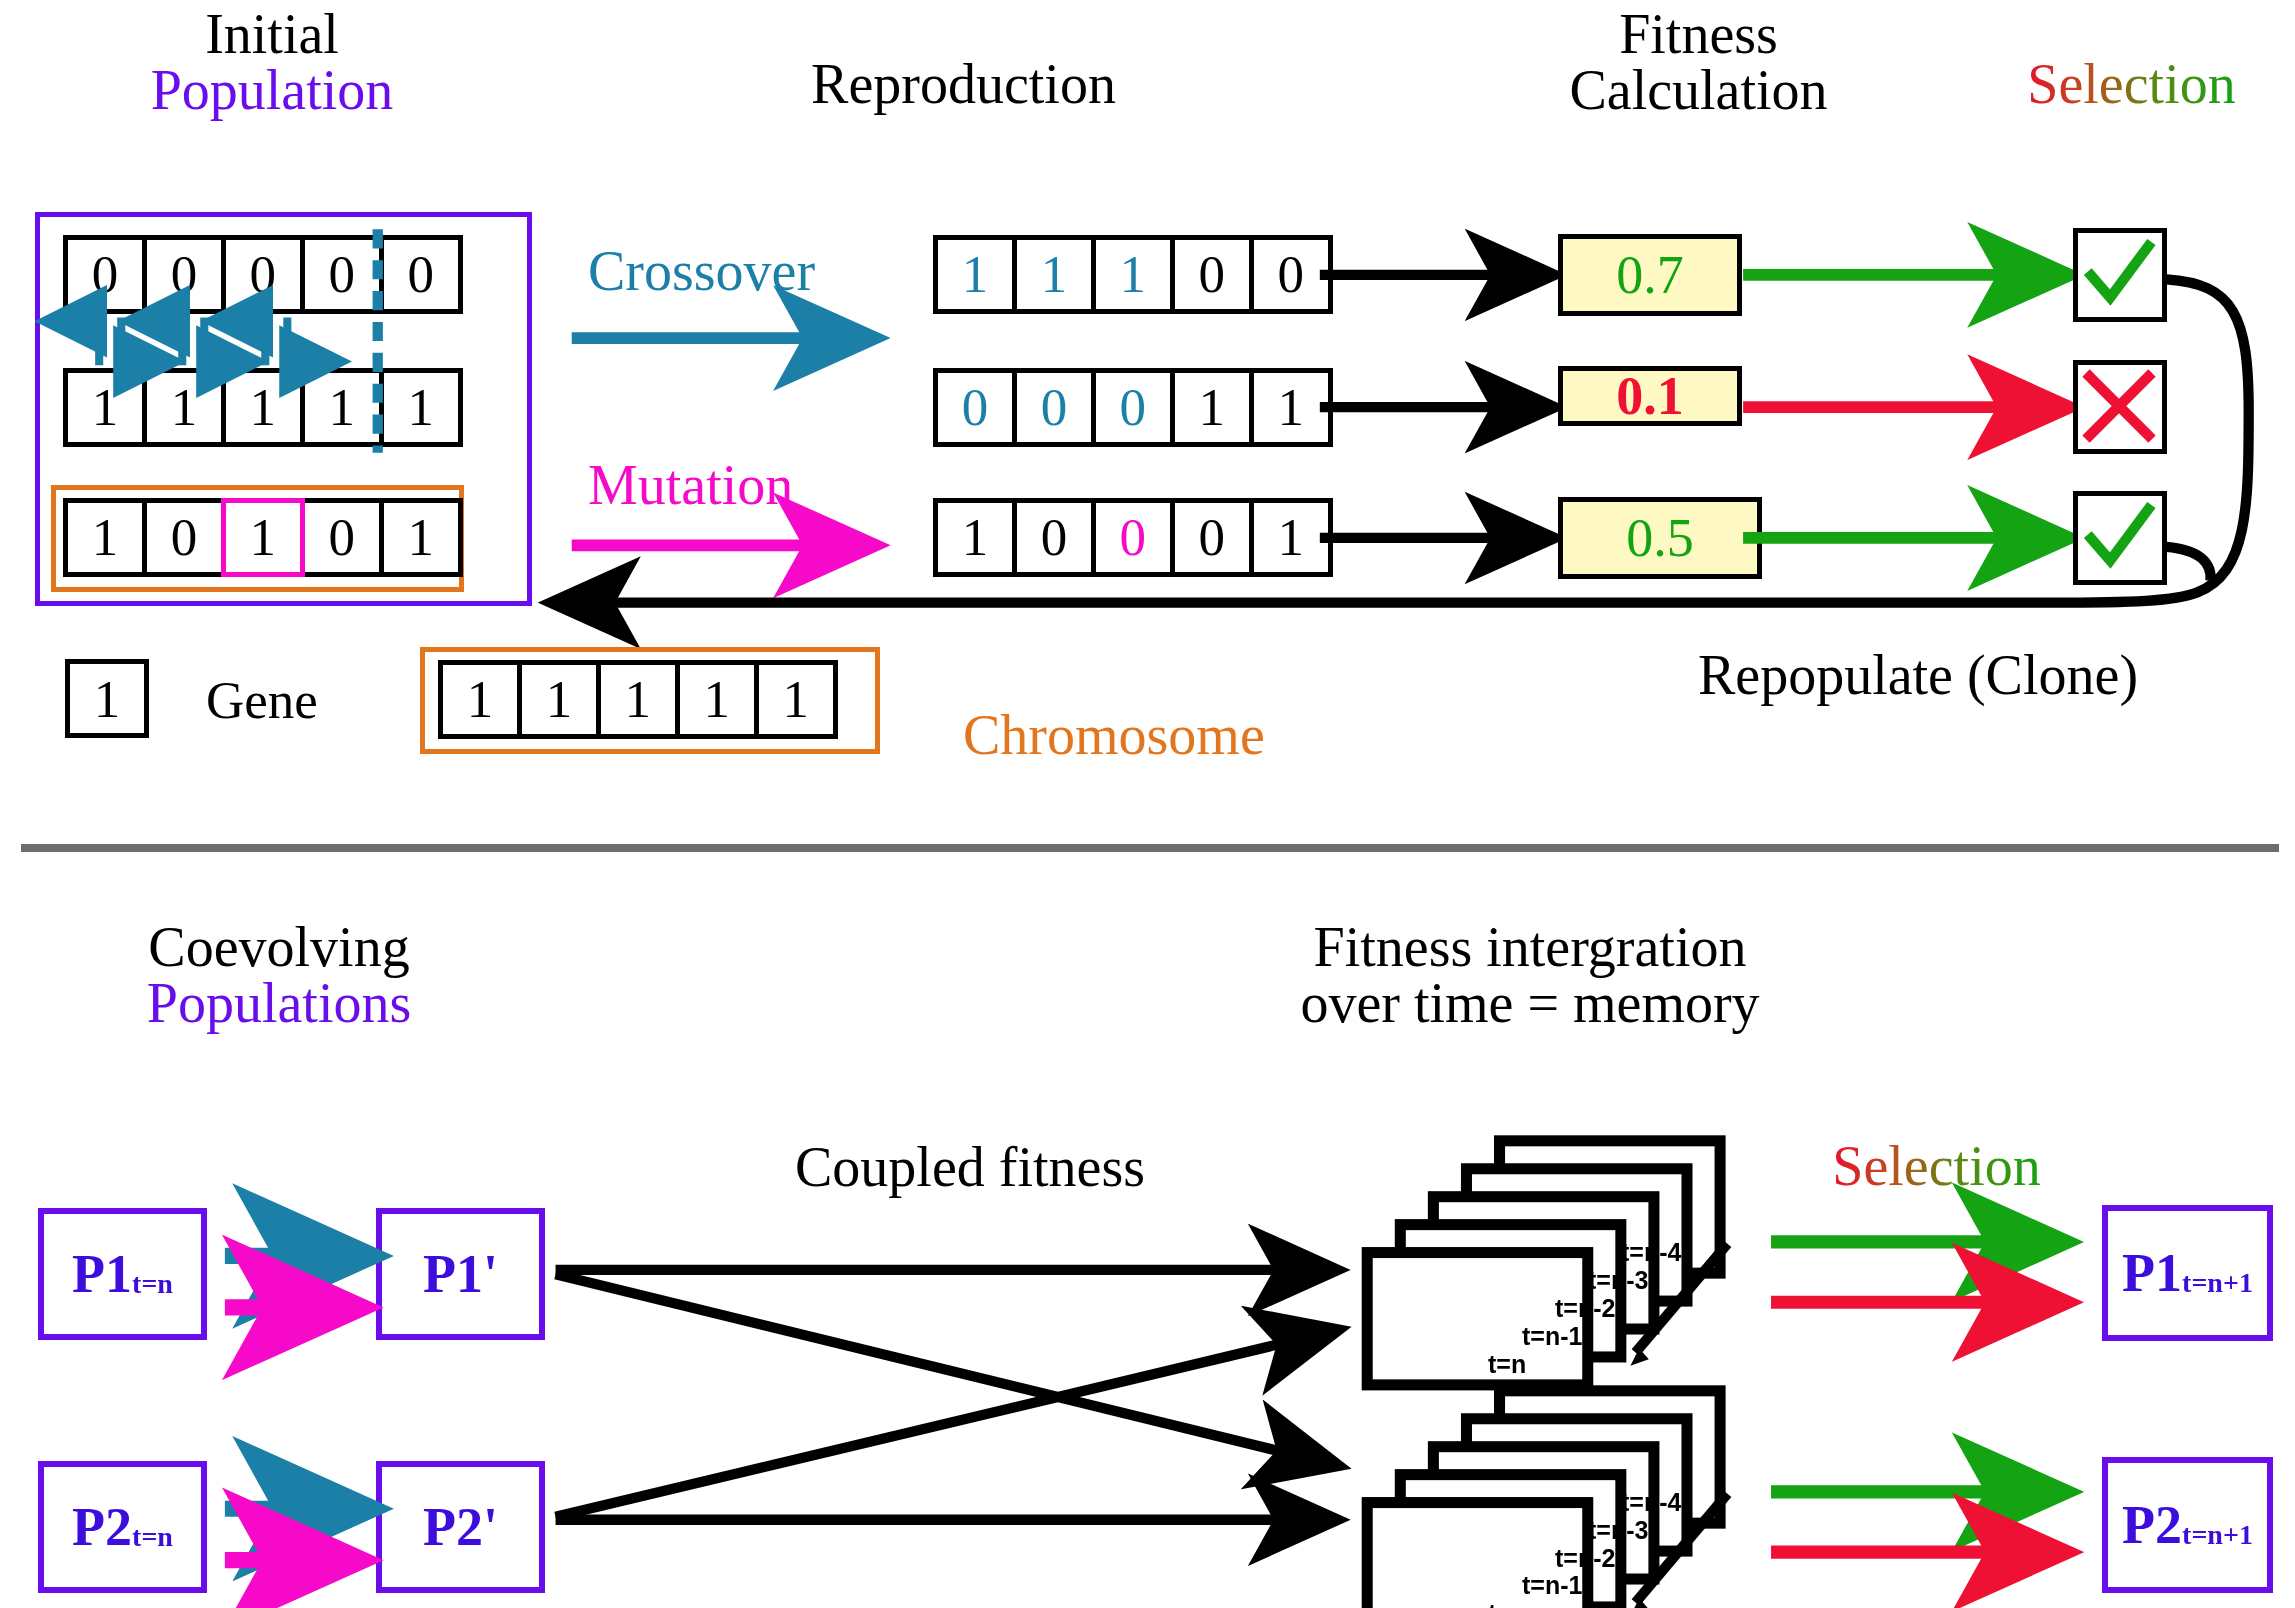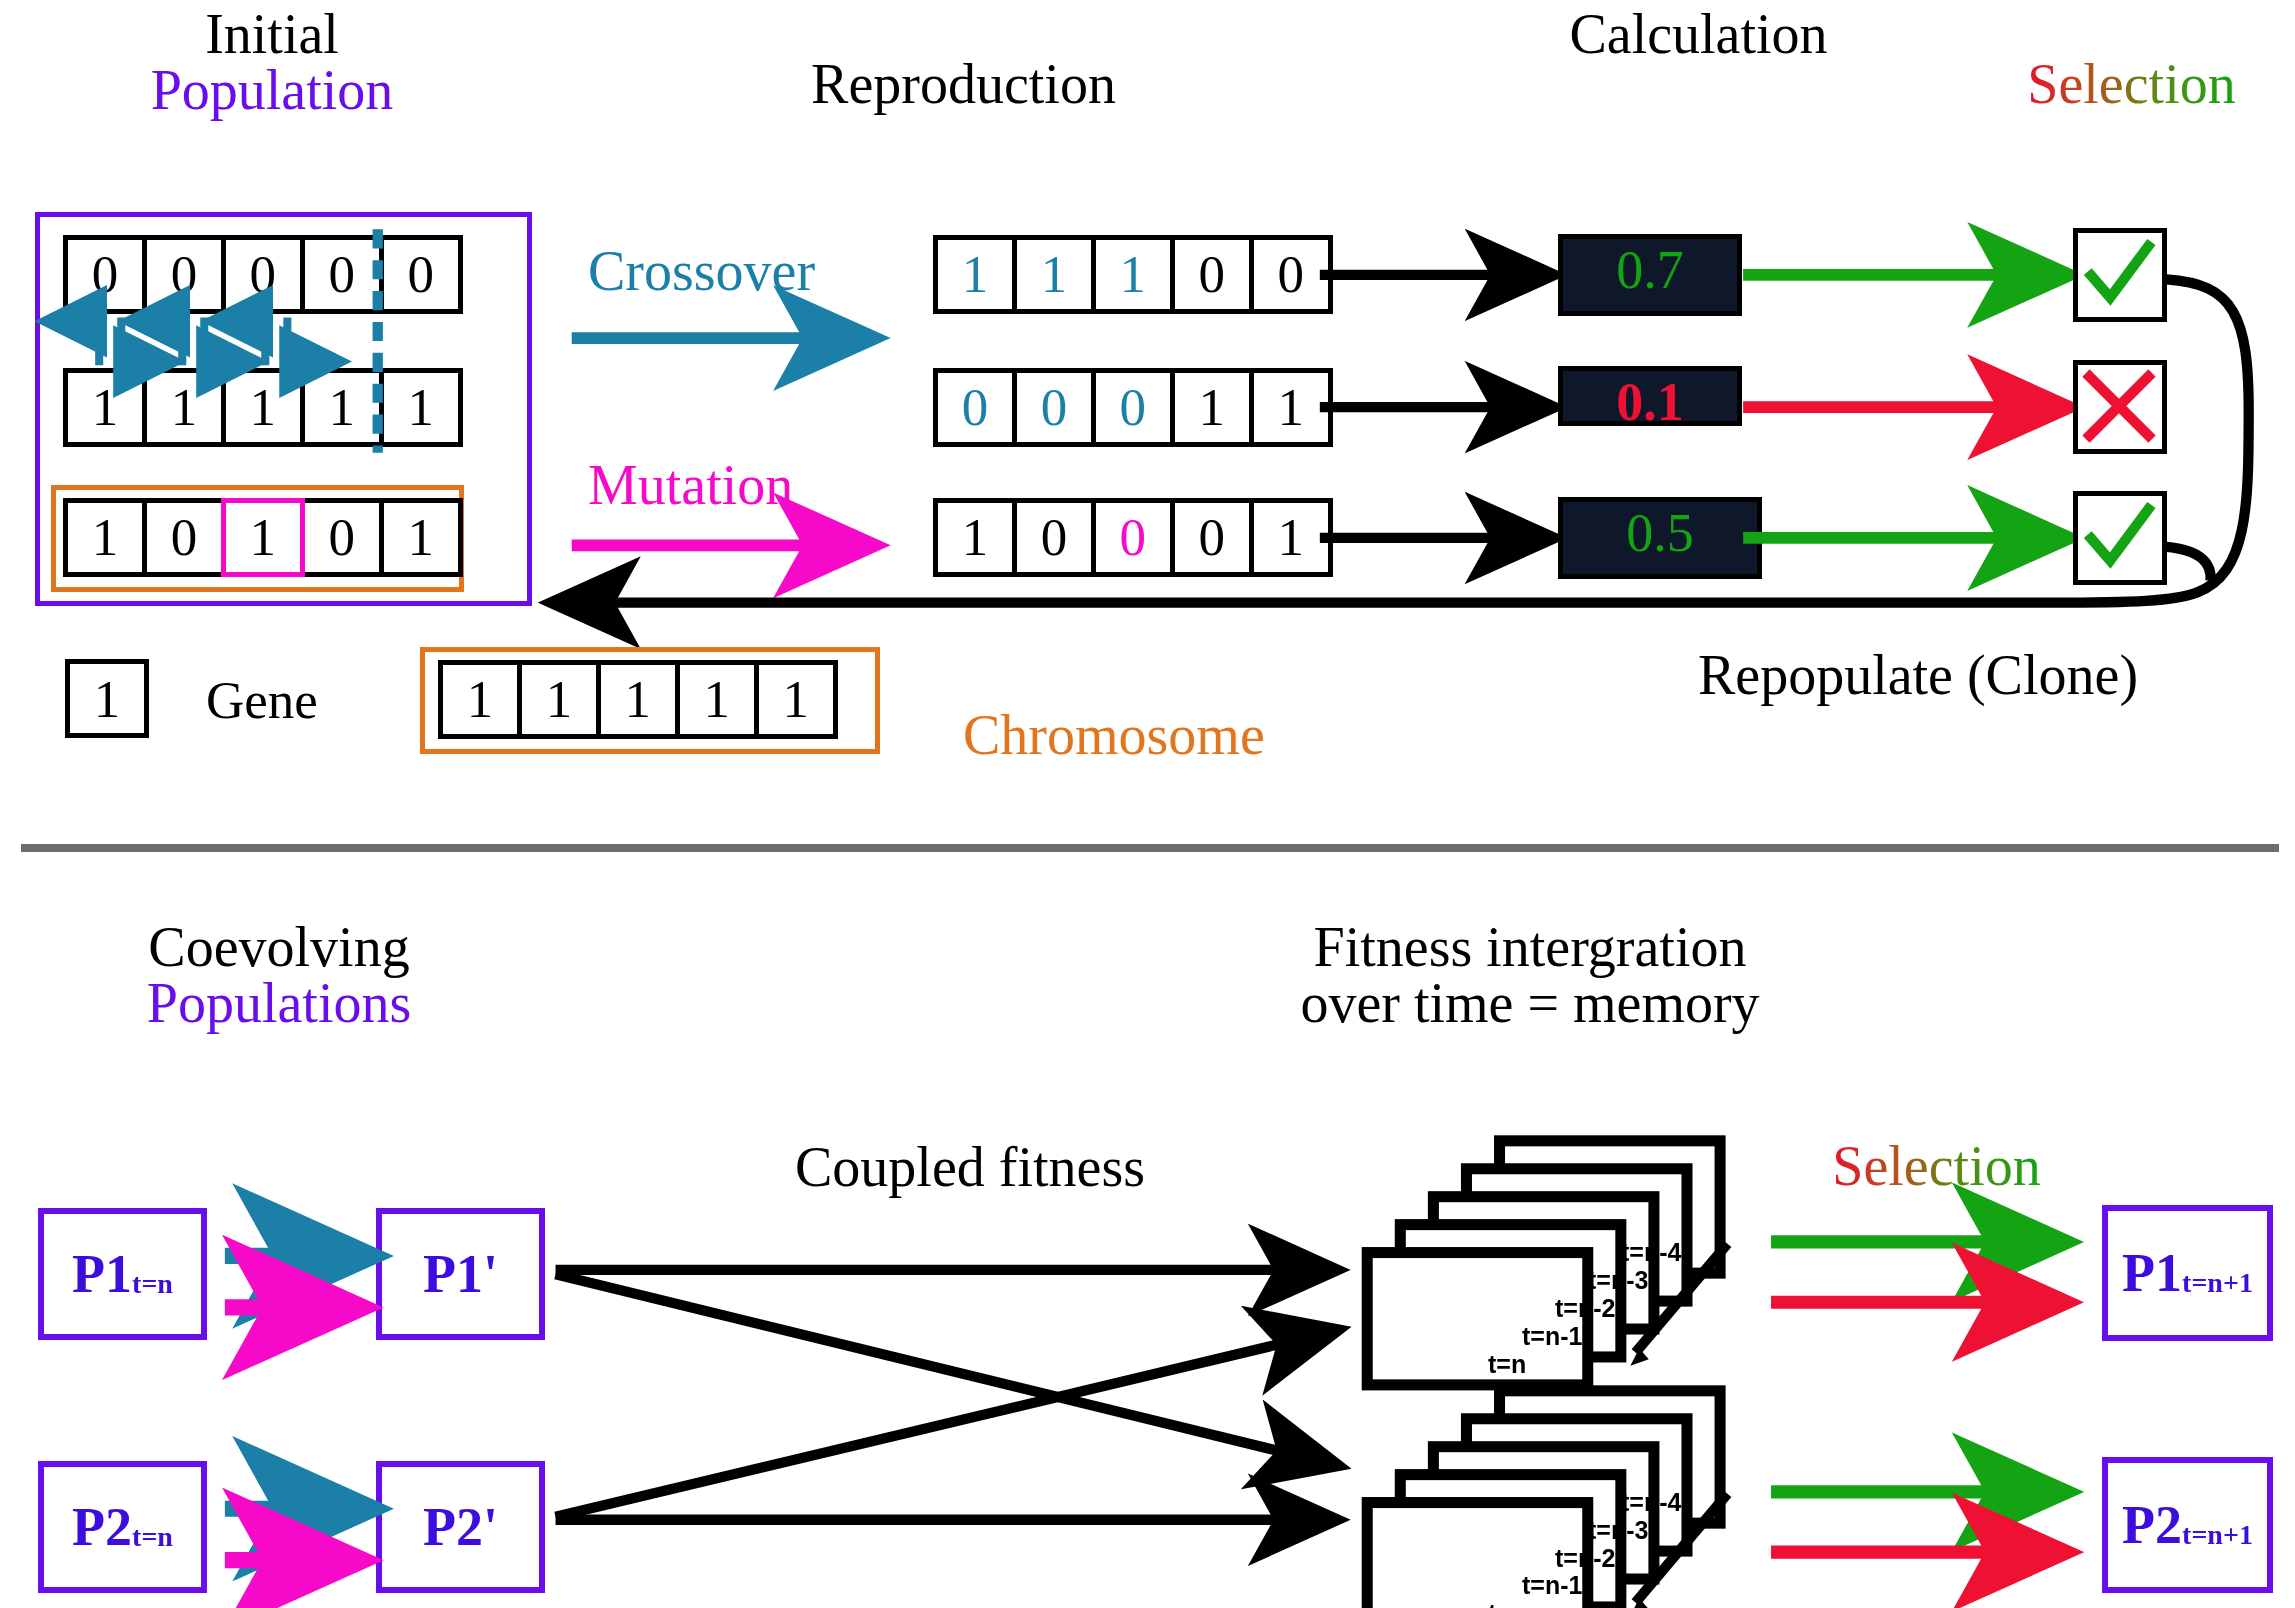--- a/index.html
+++ b/index.html
@@ -65,22 +65,22 @@
     position:absolute;
     border: 5.9px solid #e2761f;
     box-sizing: border-box;
   }
 
   
   .fitbox {
     position:absolute;
     border: 5.9px solid #000;
     box-sizing: border-box;
-    background:#0f172a;
-    display:flex; justify-content:center;
+    background:#fef9c3;
+    display:flex; align-items:center; justify-content:center;
     font-size: 54px;
   }
   .selbox {
     position:absolute;
     border: 5.9px solid #000;
     box-sizing:border-box;
     background:#fff;
   }
 
   
@@ -116,20 +116,21 @@
 <body>
 
 <div class="ttl abs" style="left:44px; top:5.9px; width:456px;">
   <div>Initial</div>
   <div class="purple">Population</div>
 </div>
 
 <div class="ttl abs" style="left:706px; top:56px; width:515px;">Reproduction</div>
 
 <div class="ttl abs" style="left:1441px; top:5.9px; width:515px;">
+  <div>Fitness</div>
   <div>Calculation</div>
 </div>
 
 <div class="ttl abs" style="left:1933px; top:56px; width:397px;">
   <span class="sel-grad">Selection</span>
 </div>
 
 <div class="popframe" style="left:35px; top:212px; width:497px; height:394px;"></div>
 
 <div class="strip" style="left:63px; top:235px;">

